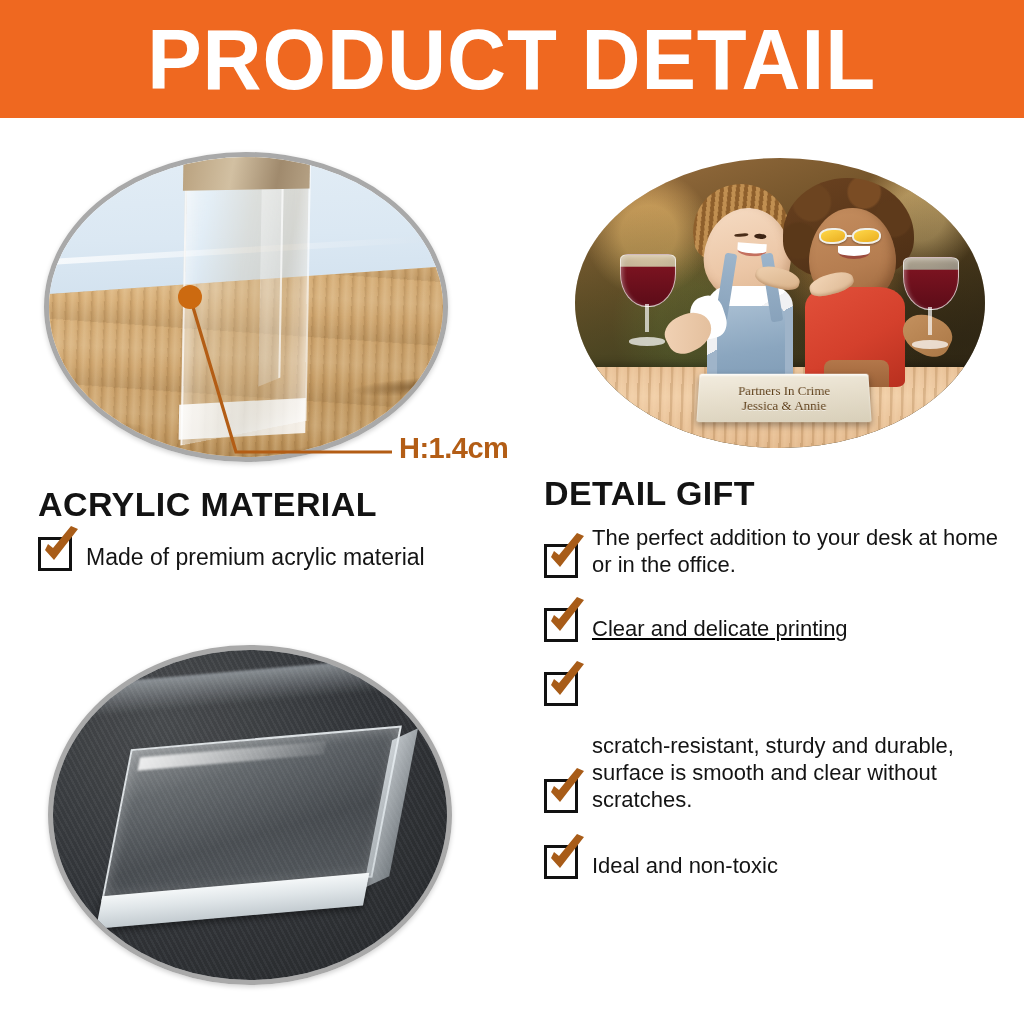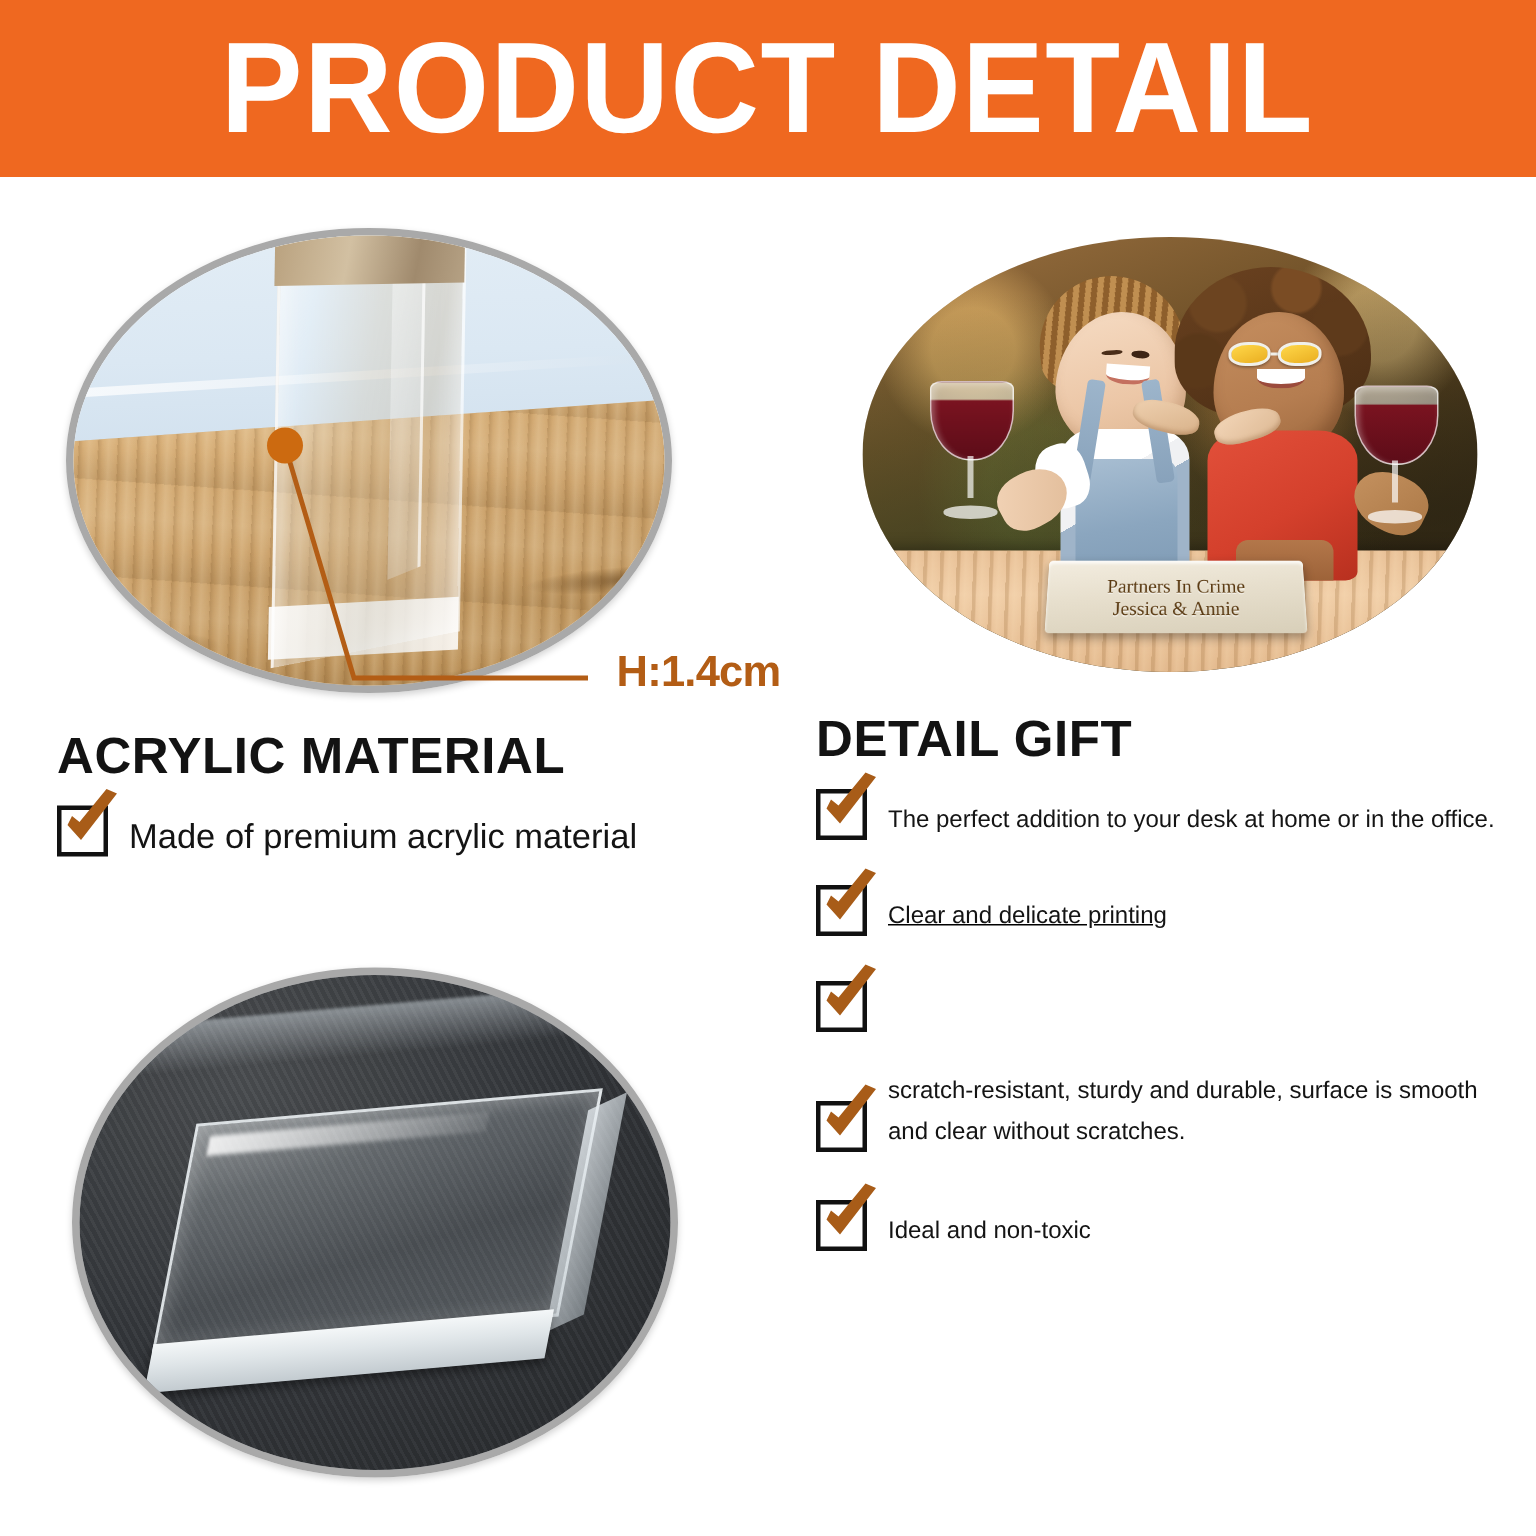--- a/index.html
+++ b/index.html
@@ -102,21 +102,21 @@
   }
   .p1-rightpanel{
     position:absolute;left:63%;top:2%;width:16%;height:82%;
     background:linear-gradient(100deg,rgba(255,255,255,.42),rgba(224,232,238,.22));
     transform:skewY(-12deg);
     border-right:2px solid rgba(255,255,255,.6);
   }
   
   #callout-height{position:absolute;left:0;top:0;width:100%;height:100%;pointer-events:none;}
   .callout-label{
-    position:absolute;left:411px;top:432px;
+    position:absolute;left:399px;top:432px;
     color:#b35d15;font-weight:bold;font-size:29px;
     font-family:"Liberation Sans",sans-serif;
     letter-spacing:-0.5px;white-space:nowrap;
   }
 
   
   #photo-bobblehead{left:575px;top:158px;width:410px;height:290px;}
   .p2-bg{
     position:absolute;left:0;top:0;width:100%;height:100%;
     background:
@@ -350,21 +350,21 @@
     border:3.5px solid #111111;
     box-sizing:border-box;
     margin-right:14px;margin-top:4px;
     background:#ffffff;
   }
   .checkbox svg{
     position:absolute;left:-6px;top:-14px;
     width:48px;height:46px;overflow:visible;
   }
   .feature-text{
-    font-size:16px;line-height:27px;color:#141414;
+    font-size:22px;line-height:27px;color:#141414;
     font-weight:normal;
     padding-top:2px;
   }
   #section-acrylic-material .feature-item{margin-bottom:0;}
   #section-acrylic-material .feature-text{font-size:23px;}
   #section-perfect-gift .feature-item:nth-child(1){margin-bottom:26px;}
   #section-perfect-gift .feature-item:nth-child(2){margin-bottom:26px;text-decoration:underline;}
   #section-perfect-gift .feature-item:nth-child(3){margin-bottom:24px;}
   #section-perfect-gift .feature-item:nth-child(4){margin-bottom:28px;}
 </style>

